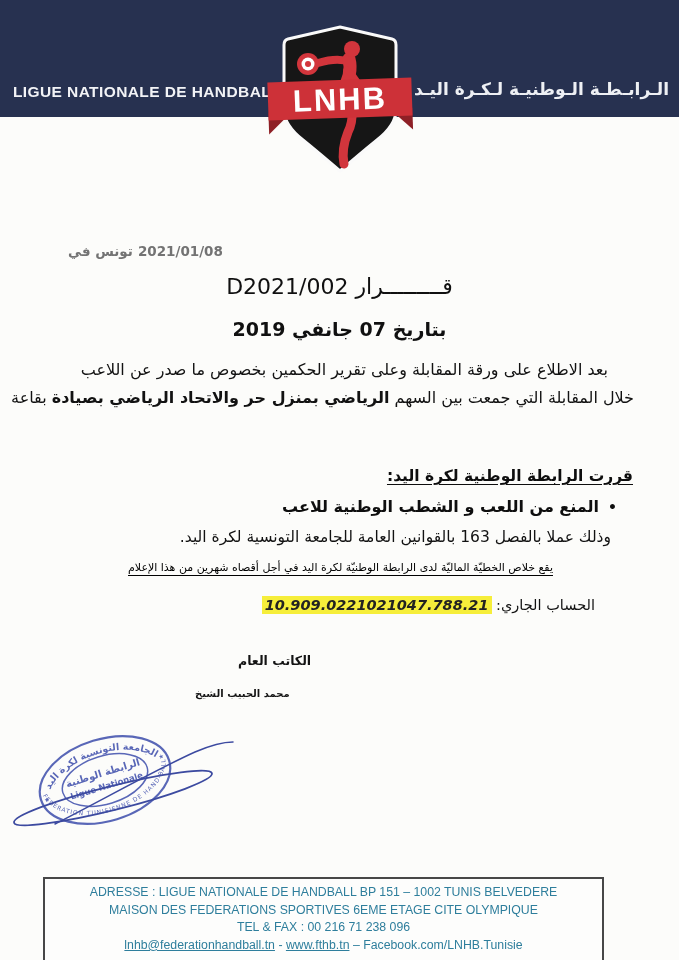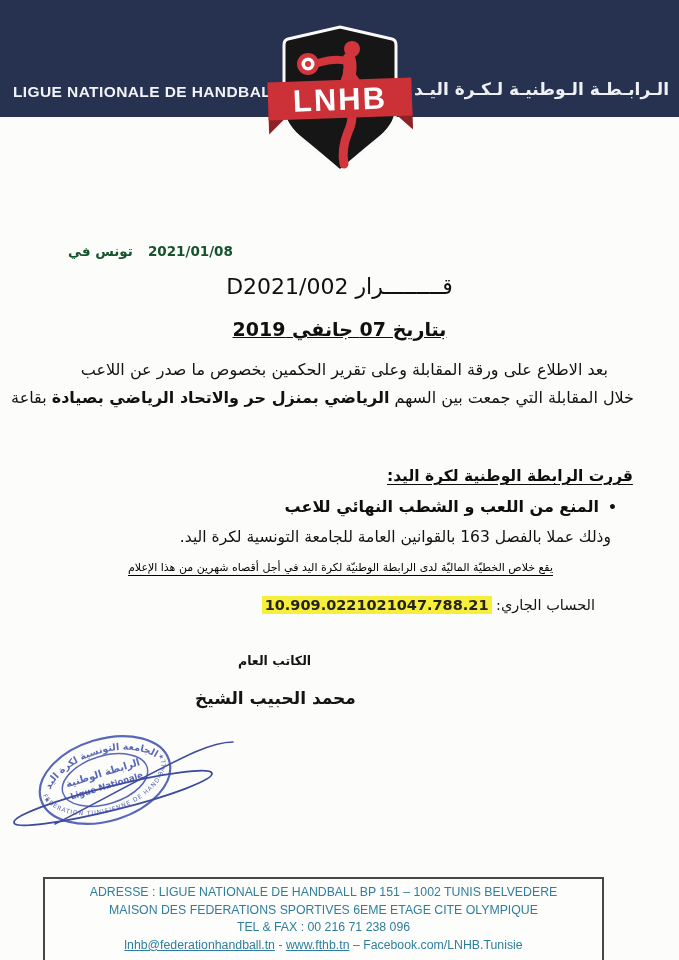--- a/index.html
+++ b/index.html
@@ -14,30 +14,30 @@
     position:absolute;left:13px;top:83px;color:#f2f3f6;
     font-family:"Liberation Sans",sans-serif;font-weight:bold;font-size:15.5px;letter-spacing:.4px;
   }
   .banner-ar{
     position:absolute;right:10px;top:79px;color:#eef0f4;direction:rtl;
     font-weight:bold;font-size:17px;text-align:center;
   }
   .logo{position:absolute;left:262px;top:22px;}
   
   .dateline{
-    position:absolute;left:68px;top:243px;display:flex;gap:15px;align-items:baseline;
-    font-weight:bold;font-size:13.5px;color:#14532d;
+    position:absolute;left:68px;top:243px;display:flex;gap:5px;align-items:baseline;
+    font-weight:bold;font-size:13.5px;color:#737373;
   }
   .title{
     position:absolute;left:0;top:274px;width:100%;text-align:center;direction:rtl;
     font-weight:normal;font-size:22px;color:#101010;
   }
   .subtitle{
     position:absolute;left:0;top:318px;width:100%;text-align:center;direction:rtl;
-    font-weight:bold;font-size:19px;color:#101010;text-decoration:underline;
+    font-weight:bold;font-size:19px;color:#101010;
   }
   .paragraph{
     position:absolute;left:46px;top:356px;width:588px;direction:rtl;
     font-size:16px;line-height:27.5px;text-align:right;color:#121212;
   }
   .para-line{white-space:nowrap;}
   .para-line:first-child{padding-right:26px;}
   .b{font-weight:bold;}
   .decided-heading{
     position:absolute;right:46px;top:467px;direction:rtl;font-weight:bold;font-size:15.5px;
@@ -52,24 +52,24 @@
   }
   .notice{
     position:absolute;left:42px;right:40px;top:561px;direction:rtl;text-align:center;
     font-size:11px;color:#000;text-decoration:underline;text-underline-offset:4px;
   }
   .account{
     position:absolute;right:84px;top:597px;direction:rtl;font-size:14.5px;color:#121212;
   }
   .account-number{
     direction:ltr;unicode-bidi:isolate;background:#f6ee3a;font-weight:bold;
-    padding:1px 3px;font-size:14.5px;color:#222;
+    padding:1px 3px;font-size:14.5px;color:#222;font-style:italic;
   }
   .sig-title{position:absolute;left:238px;top:653px;direction:rtl;font-weight:bold;font-size:12.5px;}
-  .sig-name{position:absolute;left:195px;top:688px;direction:rtl;font-weight:bold;font-size:17px;}
+  .sig-name{position:absolute;left:195px;top:688px;direction:rtl;font-weight:bold;font-size:10px;}
   .stamp{position:absolute;left:-5px;top:712px;}
   
   .footer-box{
     position:absolute;left:43px;top:877px;width:549px;
     border:2px solid #474747;background:#fdfdfc;
     padding:5px 4px 7px;text-align:center;
     color:#2e7e9c;font-family:"Liberation Sans",sans-serif;
     font-size:12.3px;line-height:17.6px;
   }
   .u{text-decoration:underline;}
@@ -117,21 +117,21 @@
   <div class="title">قـــــــــرار D2021/002</div>
   <div class="subtitle">بتاريخ 07 جانفي 2019</div>
 
   <div class="paragraph">
       <div class="para-line"><span>بعد الاطلاع على ورقة المقابلة وعلى تقرير الحكمين بخصوص ما صدر عن اللاعب</span></div>
       <div class="para-line"><span>خلال المقابلة التي جمعت بين السهم </span><span class="b">الرياضي بمنزل حر والاتحاد الرياضي بصيادة</span><span> بقاعة</span></div>
     </div>
 
   <div class="decided-heading">قررت الرابطة الوطنية لكرة اليد:</div>
   <div class="bullet-line">
-    <span class="bullet-dot">•</span><span>المنع من اللعب و الشطب النهائي للاعب</span>
+    <span class="bullet-dot">•</span><span>المنع من اللعب و الشطب الوطنية للاعب</span>
   </div>
   <div class="law-line">وذلك عملا بالفصل 163 بالقوانين العامة للجامعة التونسية لكرة اليد.</div>
 
   <div class="notice">يقع خلاص الخطيّة الماليّة لدى الرابطة الوطنيّة لكرة اليد في أجل أقصاه شهرين من هذا الإعلام</div>
   <div class="account">
     <span>الحساب الجاري:</span>
     <span class="account-number">10.909.0221021047.788.21</span>
   </div>
 
   <div class="sig-title">الكاتب العام</div>

